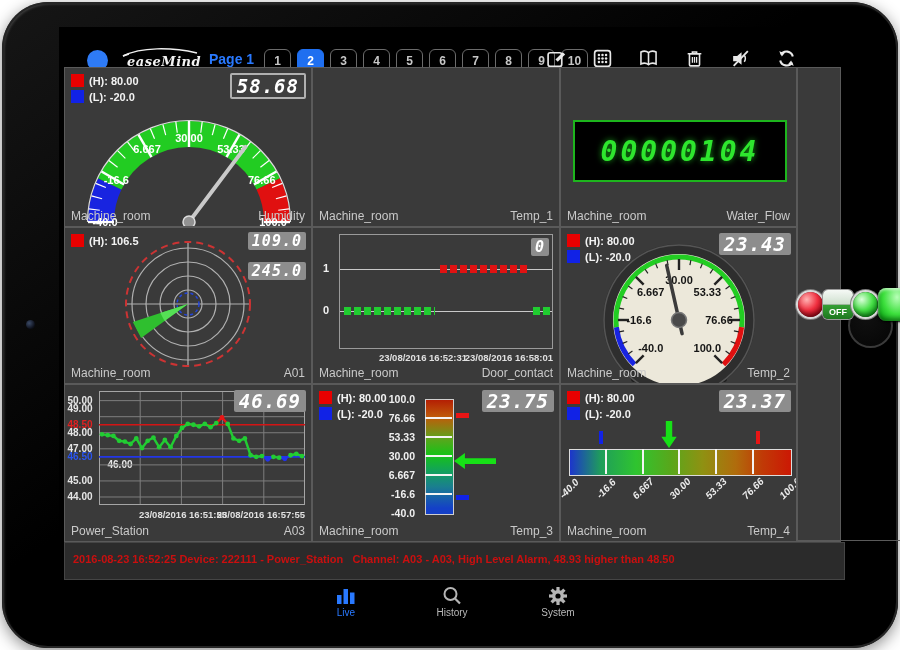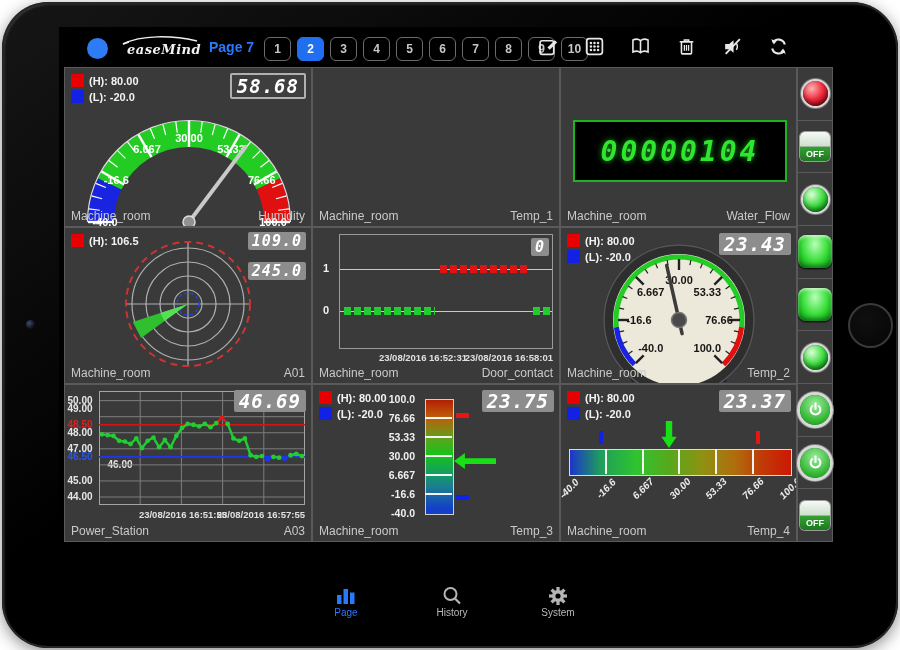--- a/index.html
+++ b/index.html
@@ -7,21 +7,21 @@
   .tablet{position:absolute;left:2px;top:2px;width:896px;height:646px;border-radius:46px;
     background:linear-gradient(145deg,#161616,#000 45%);
     box-shadow:inset 0 0 0 2px #262626, inset 2px 2px 3px rgba(255,255,255,.22), 0 4px 16px rgba(0,0,0,.45);}
   .camera{position:absolute;left:24px;top:318px;width:9px;height:9px;border-radius:50%;
     background:radial-gradient(circle at 35% 35%,#3b4a66,#0b0e18 70%);}
   .home{position:absolute;left:846px;top:301px;width:41px;height:41px;border-radius:50%;
     border:2px solid #3a3a3a;background:radial-gradient(circle at 40% 35%,#101010,#050505);}
   .screen{position:absolute;left:57px;top:25px;width:786px;height:597px;background:#000;}
 
   
-  .toolbar{position:absolute;left:0;top:4px;width:786px;height:36px;}
+  .toolbar{position:absolute;left:0;top:16px;width:786px;height:36px;padding-left:8px;}
   .status-dot{position:absolute;left:28px;top:7px;width:21px;height:21px;border-radius:50%;background:#2e7bf6;}
   .logo{position:absolute;left:60px;top:2px;width:86px;height:30px;}
   .logo svg{position:absolute;left:0;top:0;}
   .logo .logo-text{position:absolute;left:8px;top:9px;color:#f2f2f2;font-family:"DejaVu Serif",serif;
     font-style:italic;font-weight:bold;font-size:13px;letter-spacing:.5px;}
   .page-label{position:absolute;left:150px;top:8px;color:#2979ff;font-size:14px;font-weight:bold;}
   .pages{position:absolute;left:205px;top:6px;display:flex;gap:6px;}
   .pgbtn{width:25px;height:22px;border:1px solid #6b6b6b;border-radius:6px;color:#c7c7c7;
     font-size:12px;font-weight:bold;display:flex;align-items:center;justify-content:center;}
   .pgbtn.active{background:#1f6ff0;border-color:#1f6ff0;color:#fff;}
@@ -81,22 +81,22 @@
   .t4-bar{position:absolute;left:8px;top:64px;width:221px;height:25px;border:1px solid #dcdcdc;
     background:linear-gradient(90deg,#1c35cc 0%,#1f9e5a 14%,#2fc42f 30%,#57a81c 45%,#8f9112 60%,#b06c0c 75%,#c03a06 87%,#cc1804 100%);}
   .t4-sep{position:absolute;top:64px;width:2px;height:25px;background:#f4f4f4;}
   .t4-tick{position:absolute;top:46px;width:4px;height:13px;}
   .t4-arrow{position:absolute;top:36px;width:16px;height:27px;background:#17e017;
     clip-path:polygon(50% 100%,2% 58%,30% 58%,30% 0,70% 0,70% 58%,98% 58%);}
   .t4-lab{position:absolute;top:98px;width:40px;text-align:center;font-size:10px;font-weight:bold;
     font-style:italic;color:#ececec;transform:rotate(-45deg);}
 
   
-  .side-col{position:absolute;left:738px;top:40px;width:36px;height:475px;border:1px solid #5a5a5a;
-    box-sizing:border-box;background:#3a3a3a;display:flex;flex-direction:column;}
+  .side-col{position:absolute;left:738px;top:40px;width:44px;height:475px;border:1px solid #5a5a5a;
+    box-sizing:border-box;background:#3a3a3a;display:flex;flex-direction:row;}
   .side-cell{flex:1;border-bottom:1px solid #5a5a5a;display:flex;align-items:center;justify-content:center;}
   .side-cell:last-child{border-bottom:none;}
   .ind{width:25px;height:25px;border-radius:50%;
     box-shadow:0 0 0 2px #d9d9d9,0 0 0 3px #7d7d7d, inset 0 -3px 4px rgba(0,0,0,.35);}
   .ind.red{background:radial-gradient(circle at 35% 30%,#ffb3b3,#f03040 45%,#a00515 78%,#6d0210);}
   .ind.green{background:radial-gradient(circle at 35% 30%,#dcffdc,#4ae04a 45%,#0d9a18 78%,#076a0e);}
   .pushbtn{width:38px;height:33px;border-radius:8px;
     background:radial-gradient(ellipse at 50% 28%,#b8ffb8,#3ee03e 50%,#12ae1a 80%,#0a7a10);
     box-shadow:inset 0 2px 3px rgba(255,255,255,.6), inset 0 -3px 4px rgba(0,0,0,.35), 0 1px 2px #000;}
   .pwrbtn{width:30px;height:30px;border-radius:50%;display:flex;align-items:center;justify-content:center;
@@ -128,21 +128,21 @@
 
     <div class="toolbar">
       <div class="status-dot"></div>
       <div class="logo">
         <svg width="86" height="14" viewBox="0 0 86 14">
           <path d="M4 11 C22 2 52 2 78 8" stroke="#efefef" stroke-width="1.4" fill="none"></path>
           <path d="M4 11 l6 -2" stroke="#efefef" stroke-width="1.4" fill="none"></path>
         </svg>
         <span class="logo-text">easeMind</span>
       </div>
-      <span class="page-label">Page 7</span>
+      <span class="page-label">Page 1</span>
       <div class="pages">
           <div class="pgbtn">1</div>
           <div class="pgbtn active">2</div>
           <div class="pgbtn">3</div>
           <div class="pgbtn">4</div>
           <div class="pgbtn">5</div>
           <div class="pgbtn">6</div>
           <div class="pgbtn">7</div>
           <div class="pgbtn">8</div>
           <div class="pgbtn">9</div>
@@ -589,29 +589,32 @@
           </div>
         </div>
         <div class="side-cell">
           <div class="rocker">
             <div class="rocker-top"></div>
             <div class="rocker-label">OFF</div>
           </div>
         </div>
       </div>
 
+    <div class="alarm-bar">
+      <span class="alarm-text">2016-08-23 16:52:25 Device: 222111 - Power_Station   Channel: A03 - A03, High Level Alarm, 48.93 higher than 48.50</span>
+    </div>
 
     <div class="tabbar">
       <div class="tab active">
         <svg width="22" height="20" viewBox="0 0 22 20">
           <rect x="2" y="9" width="4.5" height="9" fill="#2979ff"></rect>
           <rect x="8.5" y="3" width="4.5" height="15" fill="#2979ff"></rect>
           <rect x="15" y="6.5" width="4.5" height="11.5" fill="#2979ff"></rect>
         </svg>
-        <span class="tlabel">Page</span>
+        <span class="tlabel">Live</span>
       </div>
       <div class="tab">
         <svg width="22" height="20" viewBox="0 0 22 20">
           <circle cx="9.5" cy="8" r="6" stroke="#b5b5b5" stroke-width="2" fill="none"></circle>
           <line x1="14" y1="12.5" x2="19" y2="17.5" stroke="#b5b5b5" stroke-width="2.2"></line>
         </svg>
         <span class="tlabel">History</span>
       </div>
       <div class="tab">
         <svg width="22" height="20" viewBox="0 0 20 20">

